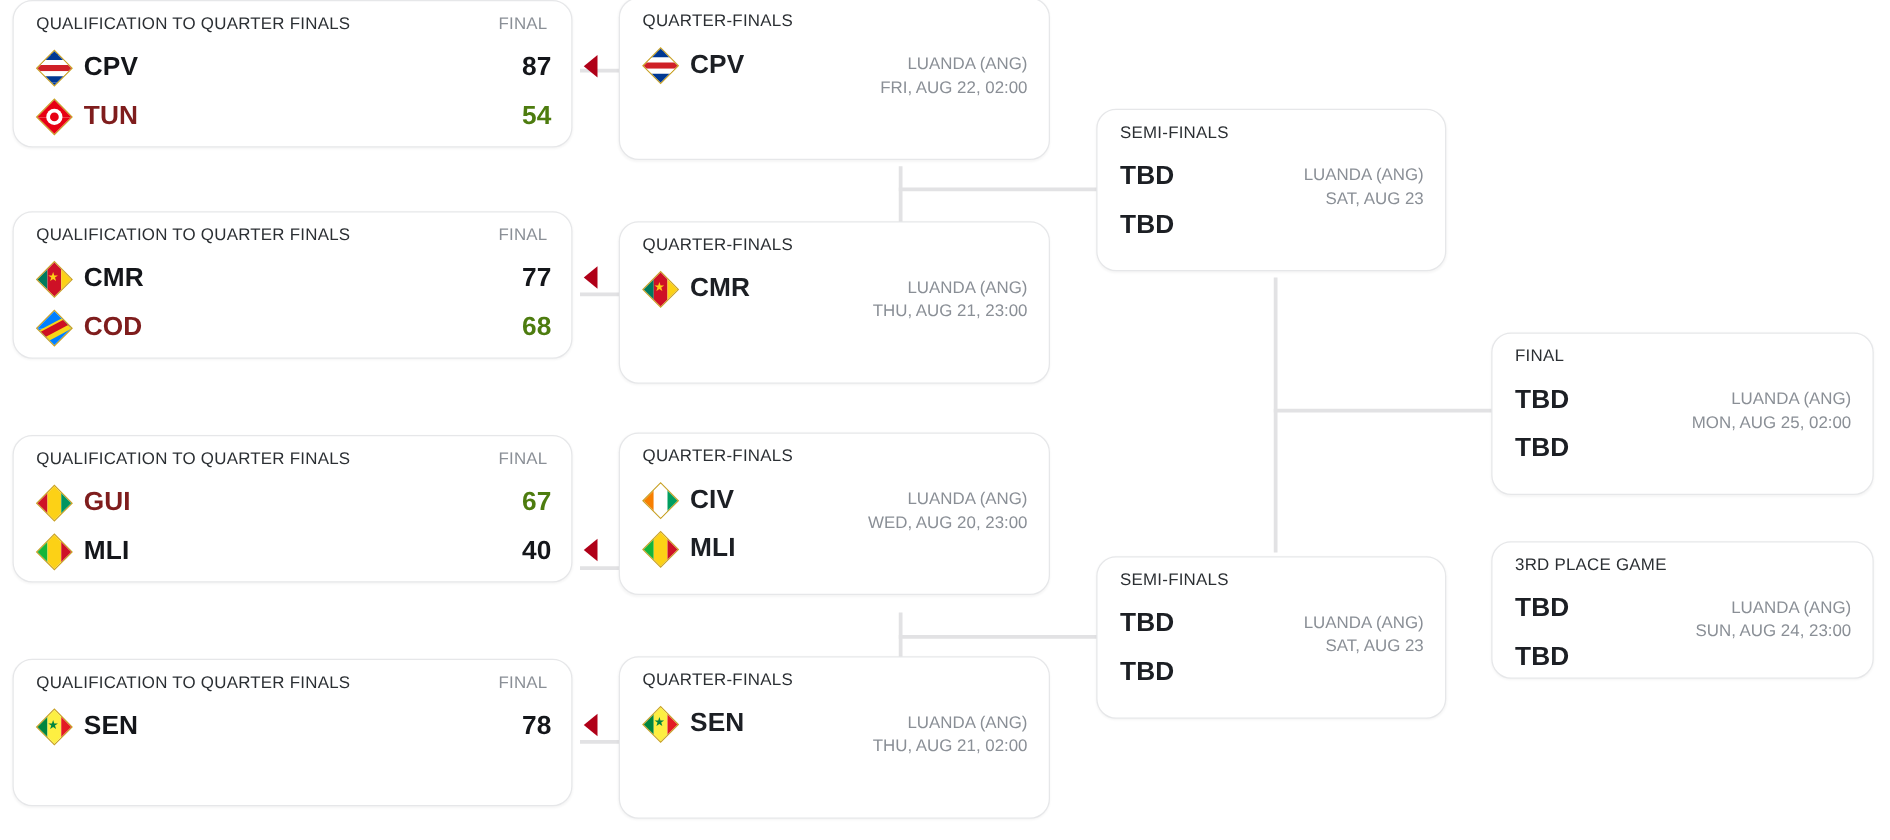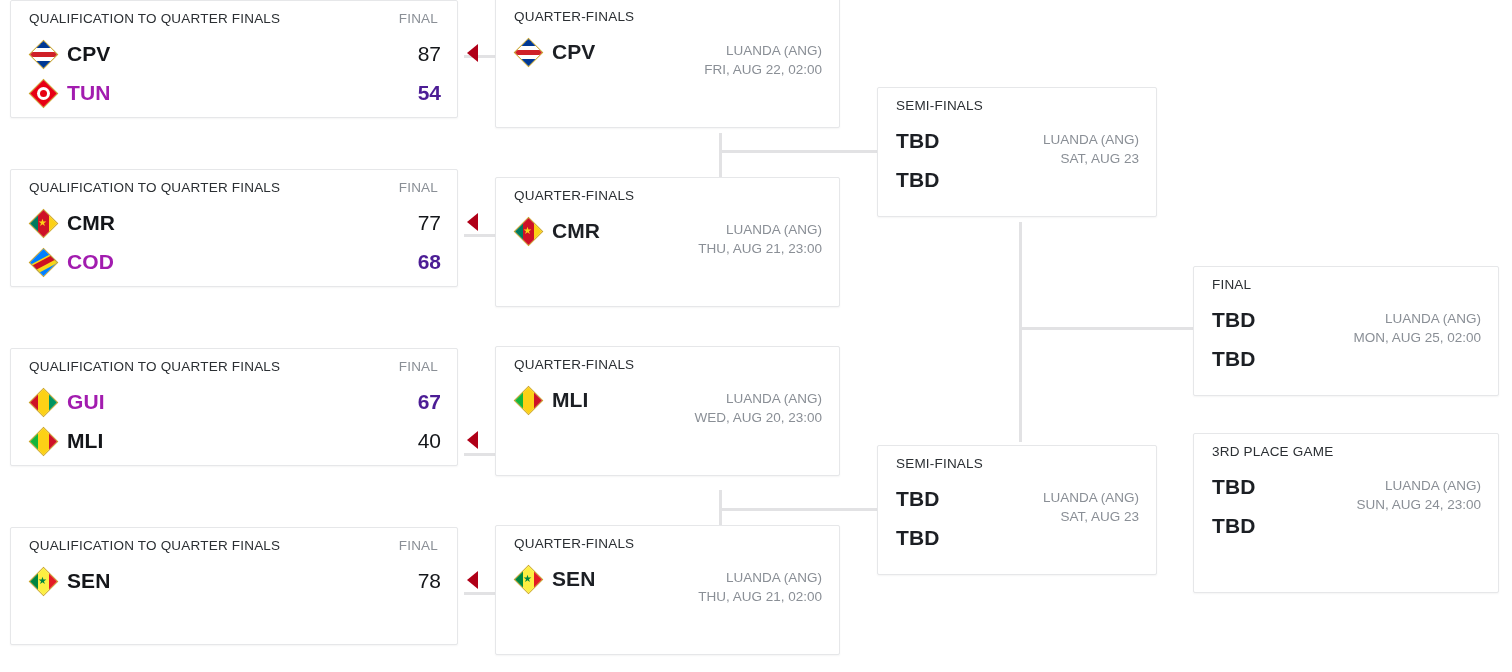--- a/index.html
+++ b/index.html
@@ -23,21 +23,21 @@
   .lines { position: absolute; inset: 0; pointer-events: none; }
   .ln { position: absolute; background: #e2e2e4; }
   .ln.h { height: 3px; }
   .ln.v { width: 3px; }
 
   
   .card {
     position: absolute;
     background: #ffffff;
     border: 1px solid #e6e7e9;
-    border-radius: 2px;
+    border-radius: 16px;
     box-sizing: border-box;
     box-shadow: 0 1px 2px rgba(16,18,22,0.045);
   }
   .card-label {
     position: absolute;
     left: 18px;
     top: 10px;
     font-size: 13.5px;
     letter-spacing: .2px;
     color: #2b2f33;
@@ -64,30 +64,30 @@
     gap: 11px;
     flex: 0 0 auto;
   }
   .abbr {
     font-size: 21px;
     font-weight: bold;
     letter-spacing: .1px;
     line-height: 1;
   }
   .abbr.win  { color: #14161a; }
-  .abbr.lose { color: #a21caf; }
+  .abbr.lose { color: #7f1d1d; }
   .abbr.tbd  { color: #1c1f24; }
   .score {
     margin-left: auto;
     font-size: 21px;
-    font-weight: normal;
+    font-weight: bold;
     line-height: 1;
   }
   .score.win  { color: #14161a; }
-  .score.lose { color: #4c1d95; font-weight: bold; }
+  .score.lose { color: #4d7c0f; font-weight: bold; }
 
   
   .meta {
     position: absolute;
     right: 17px;
     top: 42px;
     text-align: right;
     font-size: 13.5px;
     line-height: 19px;
     color: #8a8f96;
@@ -366,20 +366,35 @@
     </div>
       <div class="card" style="left:495px; top:346px; width:345px; height:130px;">
       <div class="card-label">QUARTER-FINALS</div>
 
       <div class="rows">
           <div class="row">
       <span class="team">
         <span class="flag">
             <span class="dia">
                   <span class="inner">
+                    <i style="left:0%;top:0;width:33.733333333333334%;height:100%;background:#f77f00"></i>
+                    <i style="left:33.333333333333336%;top:0;width:33.733333333333334%;height:100%;background:#ffffff"></i>
+                    <i style="left:66.66666666666667%;top:0;width:33.733333333333334%;height:100%;background:#009e60"></i>
+                  </span>
+                </span>
+          </span>
+        <span class="abbr tbd">CIV</span>
+      </span>
+
+    </div>
+          <div class="row">
+      <span class="team">
+        <span class="flag">
+            <span class="dia">
+                  <span class="inner">
                     <i style="left:0%;top:0;width:33.733333333333334%;height:100%;background:#14b53a"></i>
                     <i style="left:33.333333333333336%;top:0;width:33.733333333333334%;height:100%;background:#fcd116"></i>
                     <i style="left:66.66666666666667%;top:0;width:33.733333333333334%;height:100%;background:#ce1126"></i>
                   </span>
                 </span>
           </span>
         <span class="abbr tbd">MLI</span>
       </span>
 
     </div>
@@ -485,21 +500,21 @@
       </span>
 
     </div>
         </div>
       <div class="meta">
         <div>LUANDA (ANG)</div>
         <div>MON, AUG 25, 02:00</div>
       </div>
 
     </div>
-      <div class="card" style="left:1193px; top:433px; width:306px; height:160px;">
+      <div class="card" style="left:1193px; top:433px; width:306px; height:110px;">
       <div class="card-label">3RD PLACE GAME</div>
 
       <div class="rows">
           <div class="row">
       <span class="team">
 
         <span class="abbr tbd">TBD</span>
       </span>
 
     </div>

